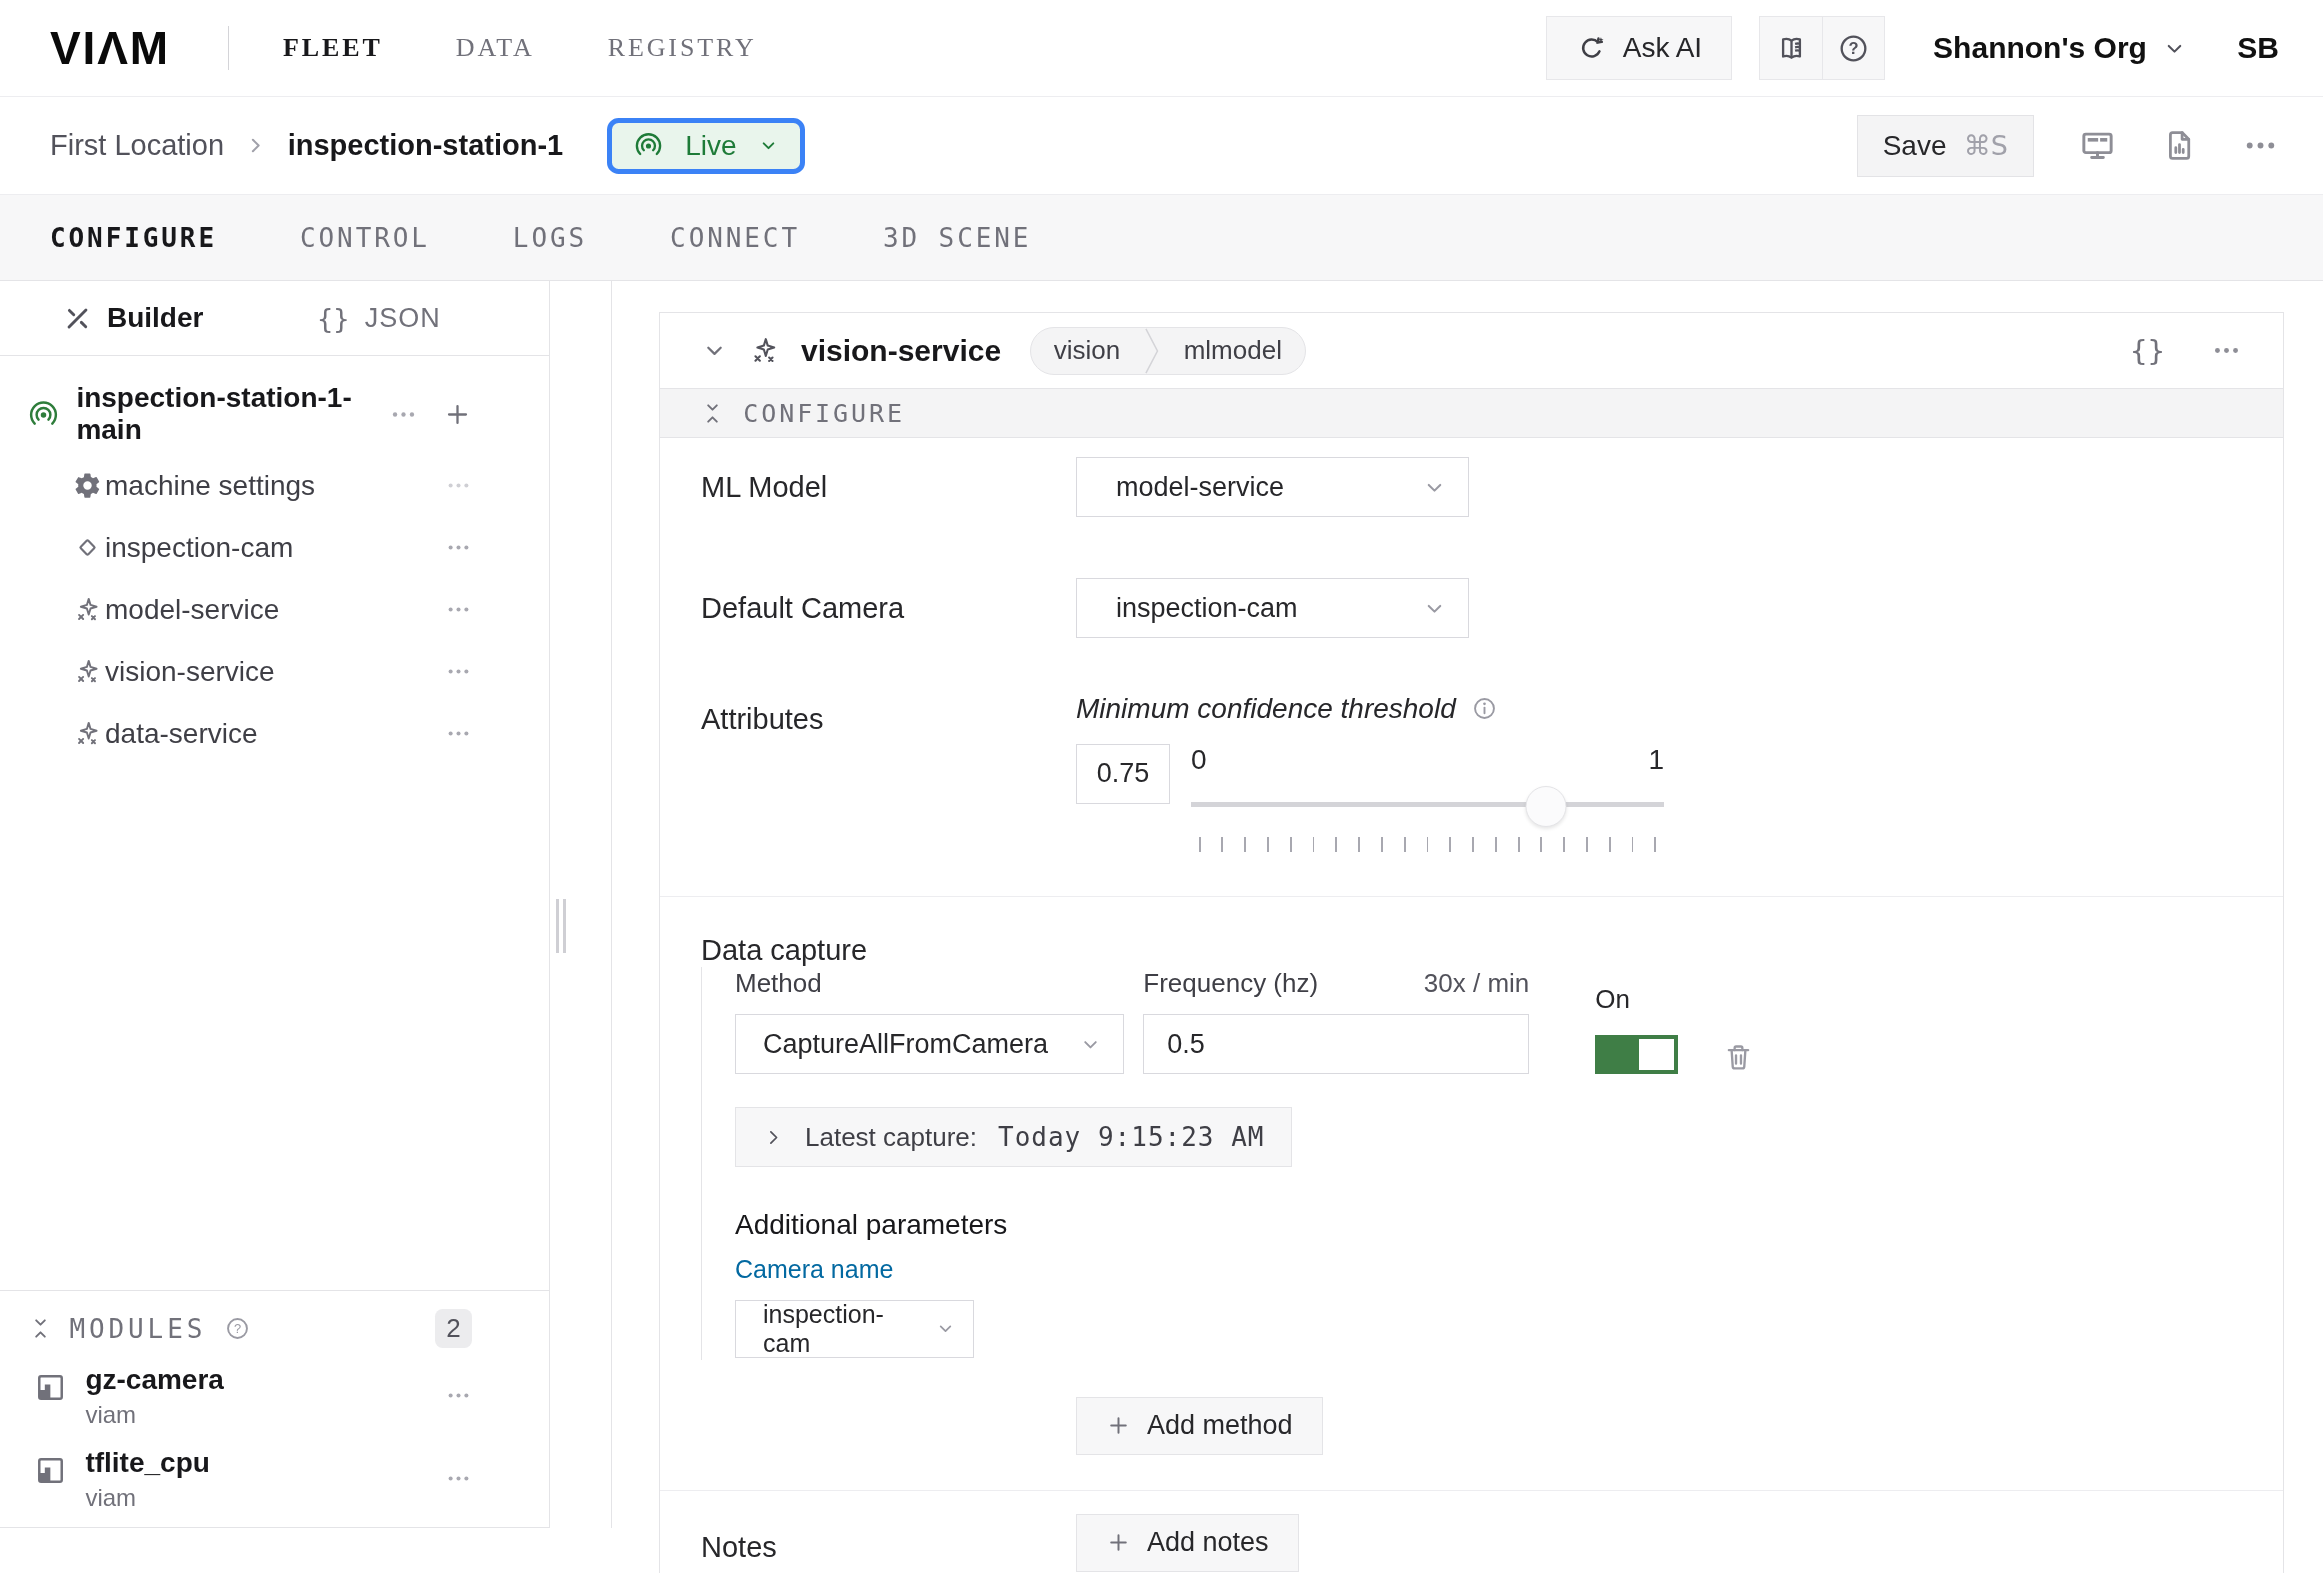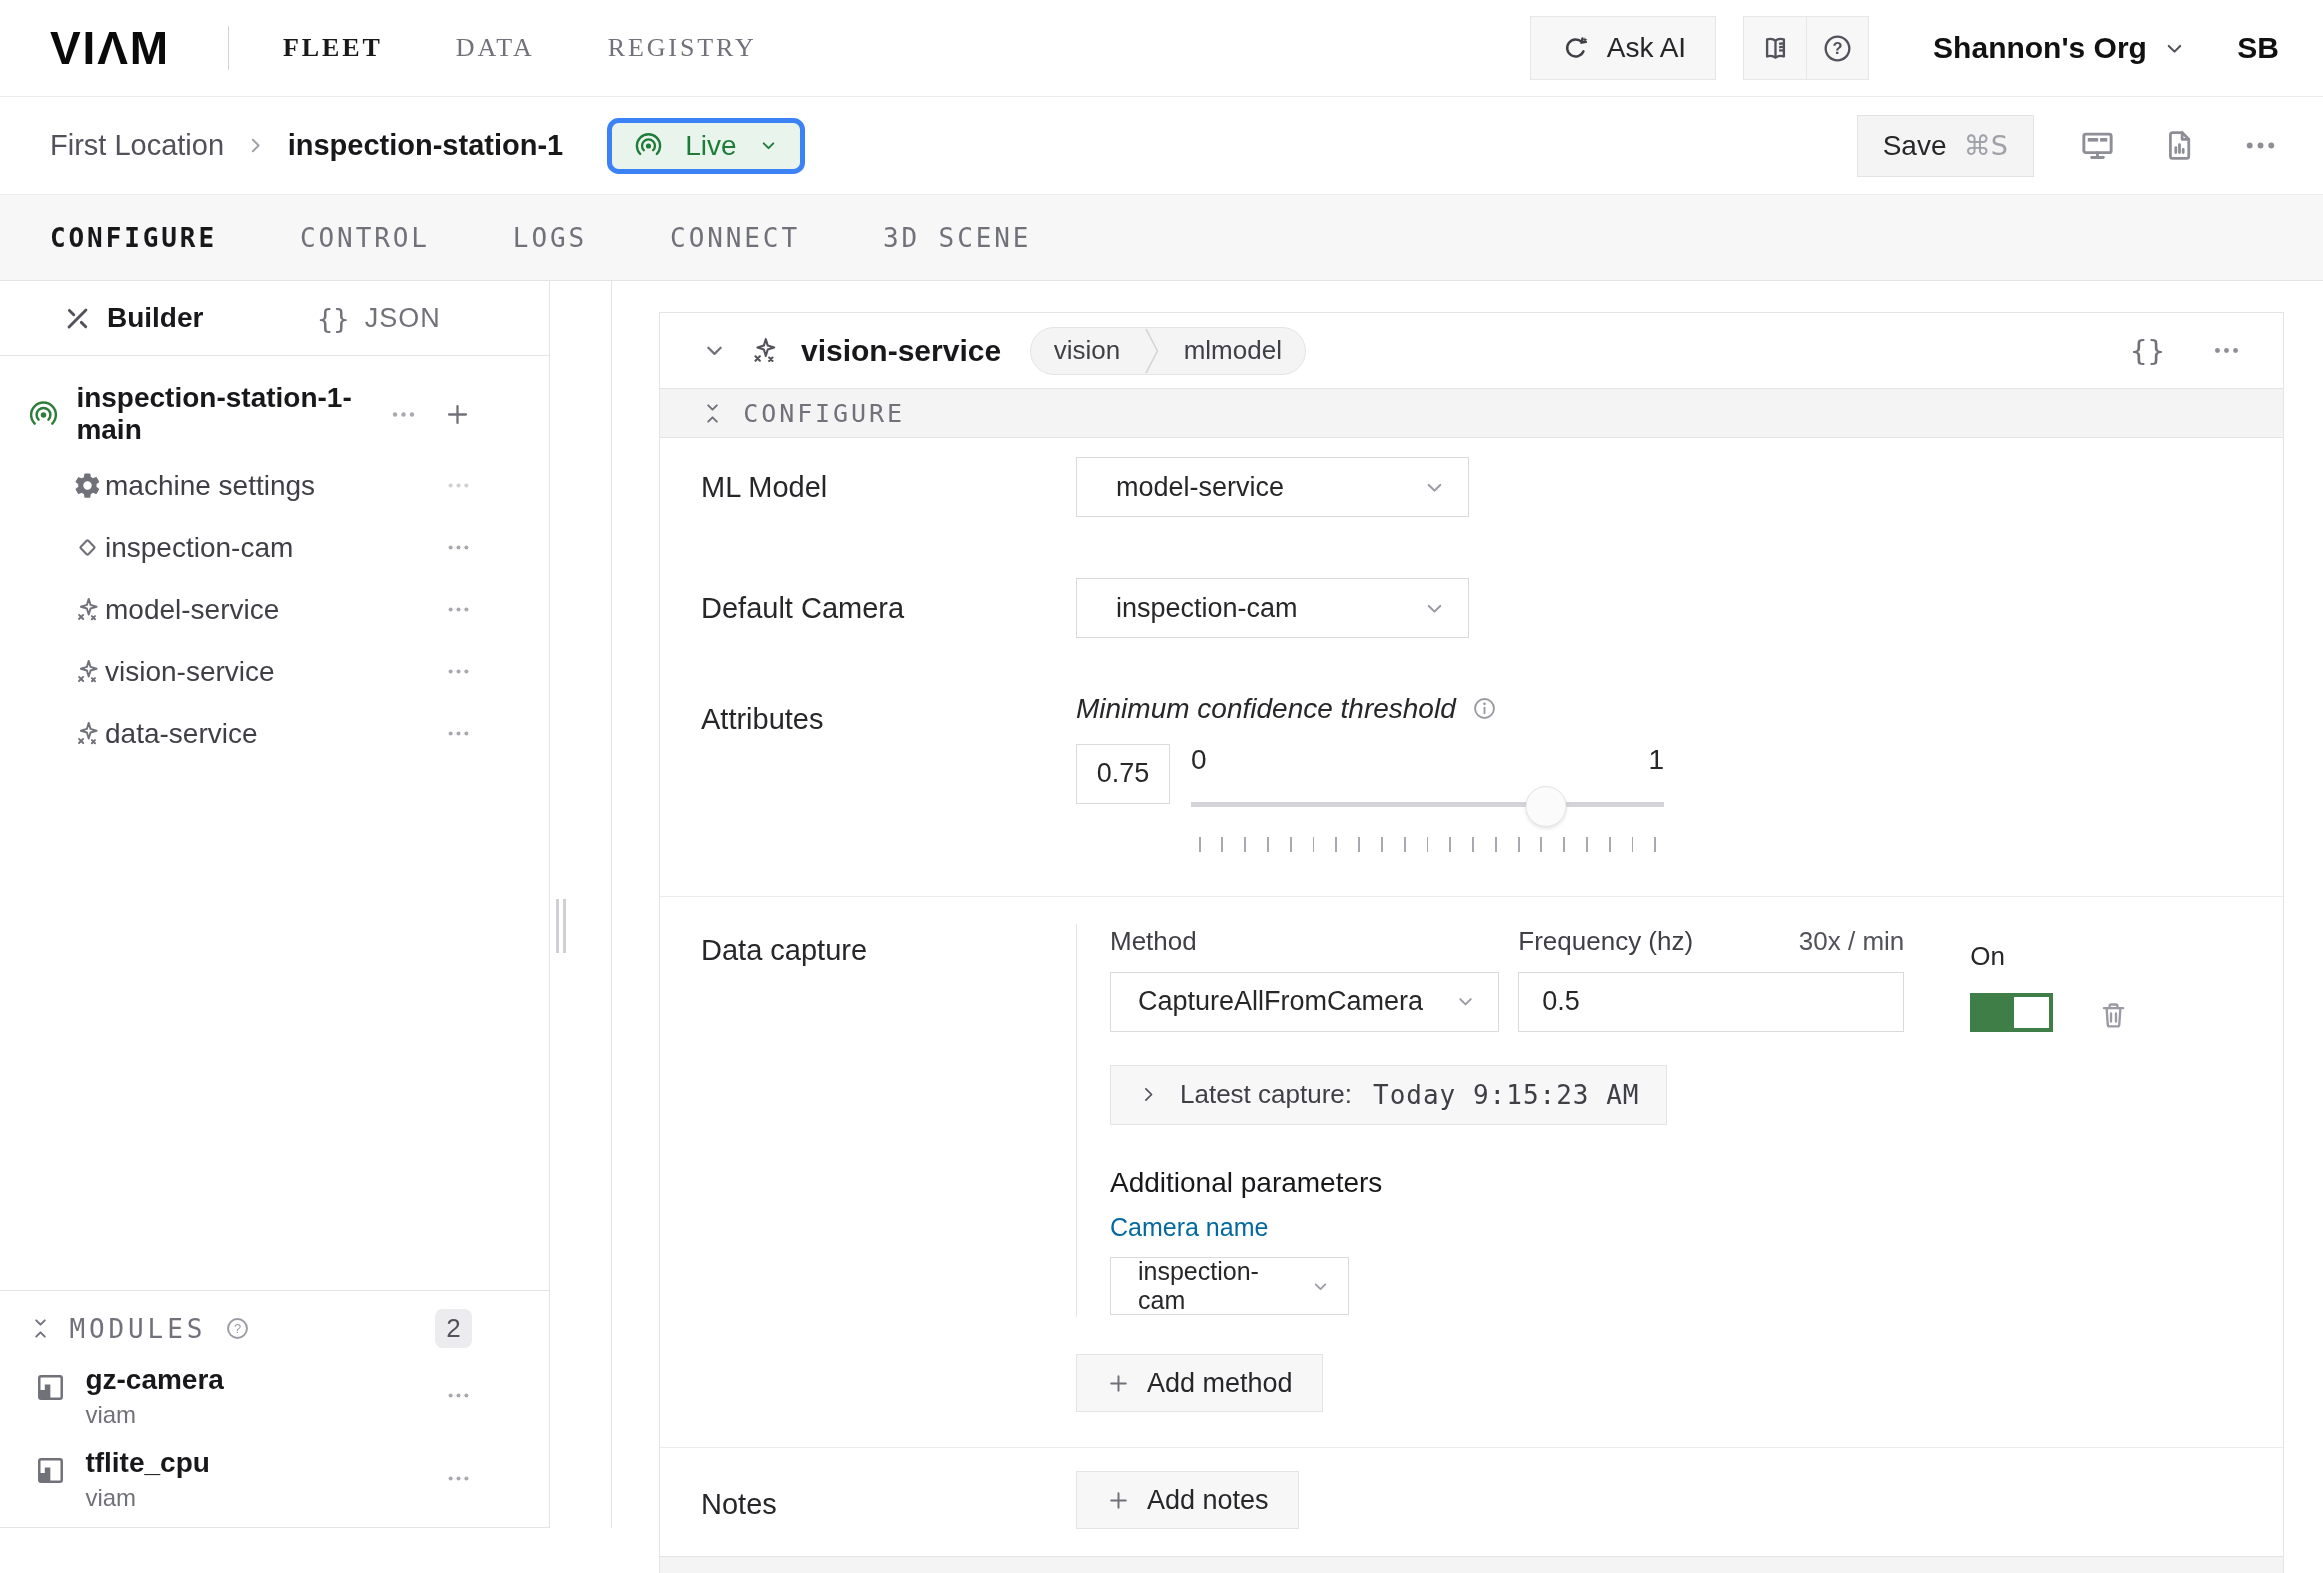--- a/index.html
+++ b/index.html
@@ -16,21 +16,21 @@
   .nav-links { display:flex; gap:73px; align-items:center; }
   .nav-link { font-family:Liberation Serif, serif; font-size:26px; letter-spacing:2.9px;
     color:#71717a; cursor:pointer; }
   .nav-link.active { color:#18181b; font-weight:700; }
   .top-right { margin-left:auto; display:flex; align-items:center; }
   .askai-btn { height:64px; padding:0 29px; background:#f7f7f8; border:1px solid #e7e7ea;
     display:flex; align-items:center; gap:15.4px; font-size:28px; color:#27272a; cursor:pointer; }
   .docs-group { display:flex; border:1px solid #e7e7ea; background:#f7f7f8; margin-left:27px; }
   .docs-group .icon-cell { width:62px; height:62px; display:flex; align-items:center; justify-content:center; cursor:pointer; }
   .docs-group .icon-cell + .icon-cell { border-left:1px solid #e7e7ea; }
-  .org-switch { display:flex; align-items:center; gap:15.4px; margin-left:64px; cursor:pointer; }
+  .org-switch { display:flex; align-items:center; gap:15.4px; margin-left:48px; cursor:pointer; }
   .org-name { font-size:30px; font-weight:700; color:#111; }
   .avatar { font-size:30px; font-weight:700; color:#111; margin-left:50px; cursor:pointer; }
 
   
   .crumbrow { height:98px; display:flex; align-items:center; padding:0 44px 0 50px;
     border-bottom:1px solid #ededf0; background:#fff; }
   .crumb-loc { font-size:29px; color:#52525b; cursor:pointer; }
   .crumb-sep { margin:0 19.3px; display:flex; }
   .crumb-machine { font-size:29px; font-weight:700; color:#18181b; }
   .live-badge { margin-left:44px; height:56px; padding:4px 21px; border-radius:11.6px;
@@ -117,21 +117,21 @@
   .slider-minmax { display:flex; justify-content:space-between; font-size:28px; color:#27272a; height:42px; }
   .slider-zone { position:relative; height:42px; }
   .slider-track { position:absolute; left:0; right:0; top:16.4px; height:4.8px; background:#d4d4d8; }
   .slider-handle { position:absolute; top:0; width:41px; height:41px; border-radius:50%;
     background:#fbfbfc; border:1.9px solid #e4e4e7; transform:translateX(-50%);
     box-shadow:0 1.9px 3.9px rgba(0,0,0,.10); cursor:grab; }
   .slider-ticks { display:flex; justify-content:space-between; padding:9.7px 7.7px 0; }
   .slider-ticks span { width:1.9px; height:14.5px; background:#a8a8b0; }
 
   .card-section { border-top:1px solid #ededf0; padding:27px 41px 35px; }
-  .dc-top { display:flex; }
+  .dc-top { display:flex;flex-direction:column; }
   .sec-label { width:375px; flex:none; font-size:29px; color:#27272a; padding-top:9.7px; }
   .dc-content { flex:1; border-left:1px solid #e4e4e7; padding:1.9px 0 1.9px 33px; }
   .dc-fields { display:flex; align-items:flex-end; }
   .field { display:flex; flex-direction:column; }
   .f-label { font-size:26px; color:#3f3f46; height:46px; display:flex; align-items:flex-start; justify-content:space-between; }
   .method-field { width:389px; }
   .freq-field { width:386px; margin-left:19.3px; }
   .freq-input { height:60px; border:1px solid #d9d9de; display:flex; align-items:center;
     padding:0 23px; font-size:27px; color:#27272a; }
   .toggle-field { margin-left:66px; }

